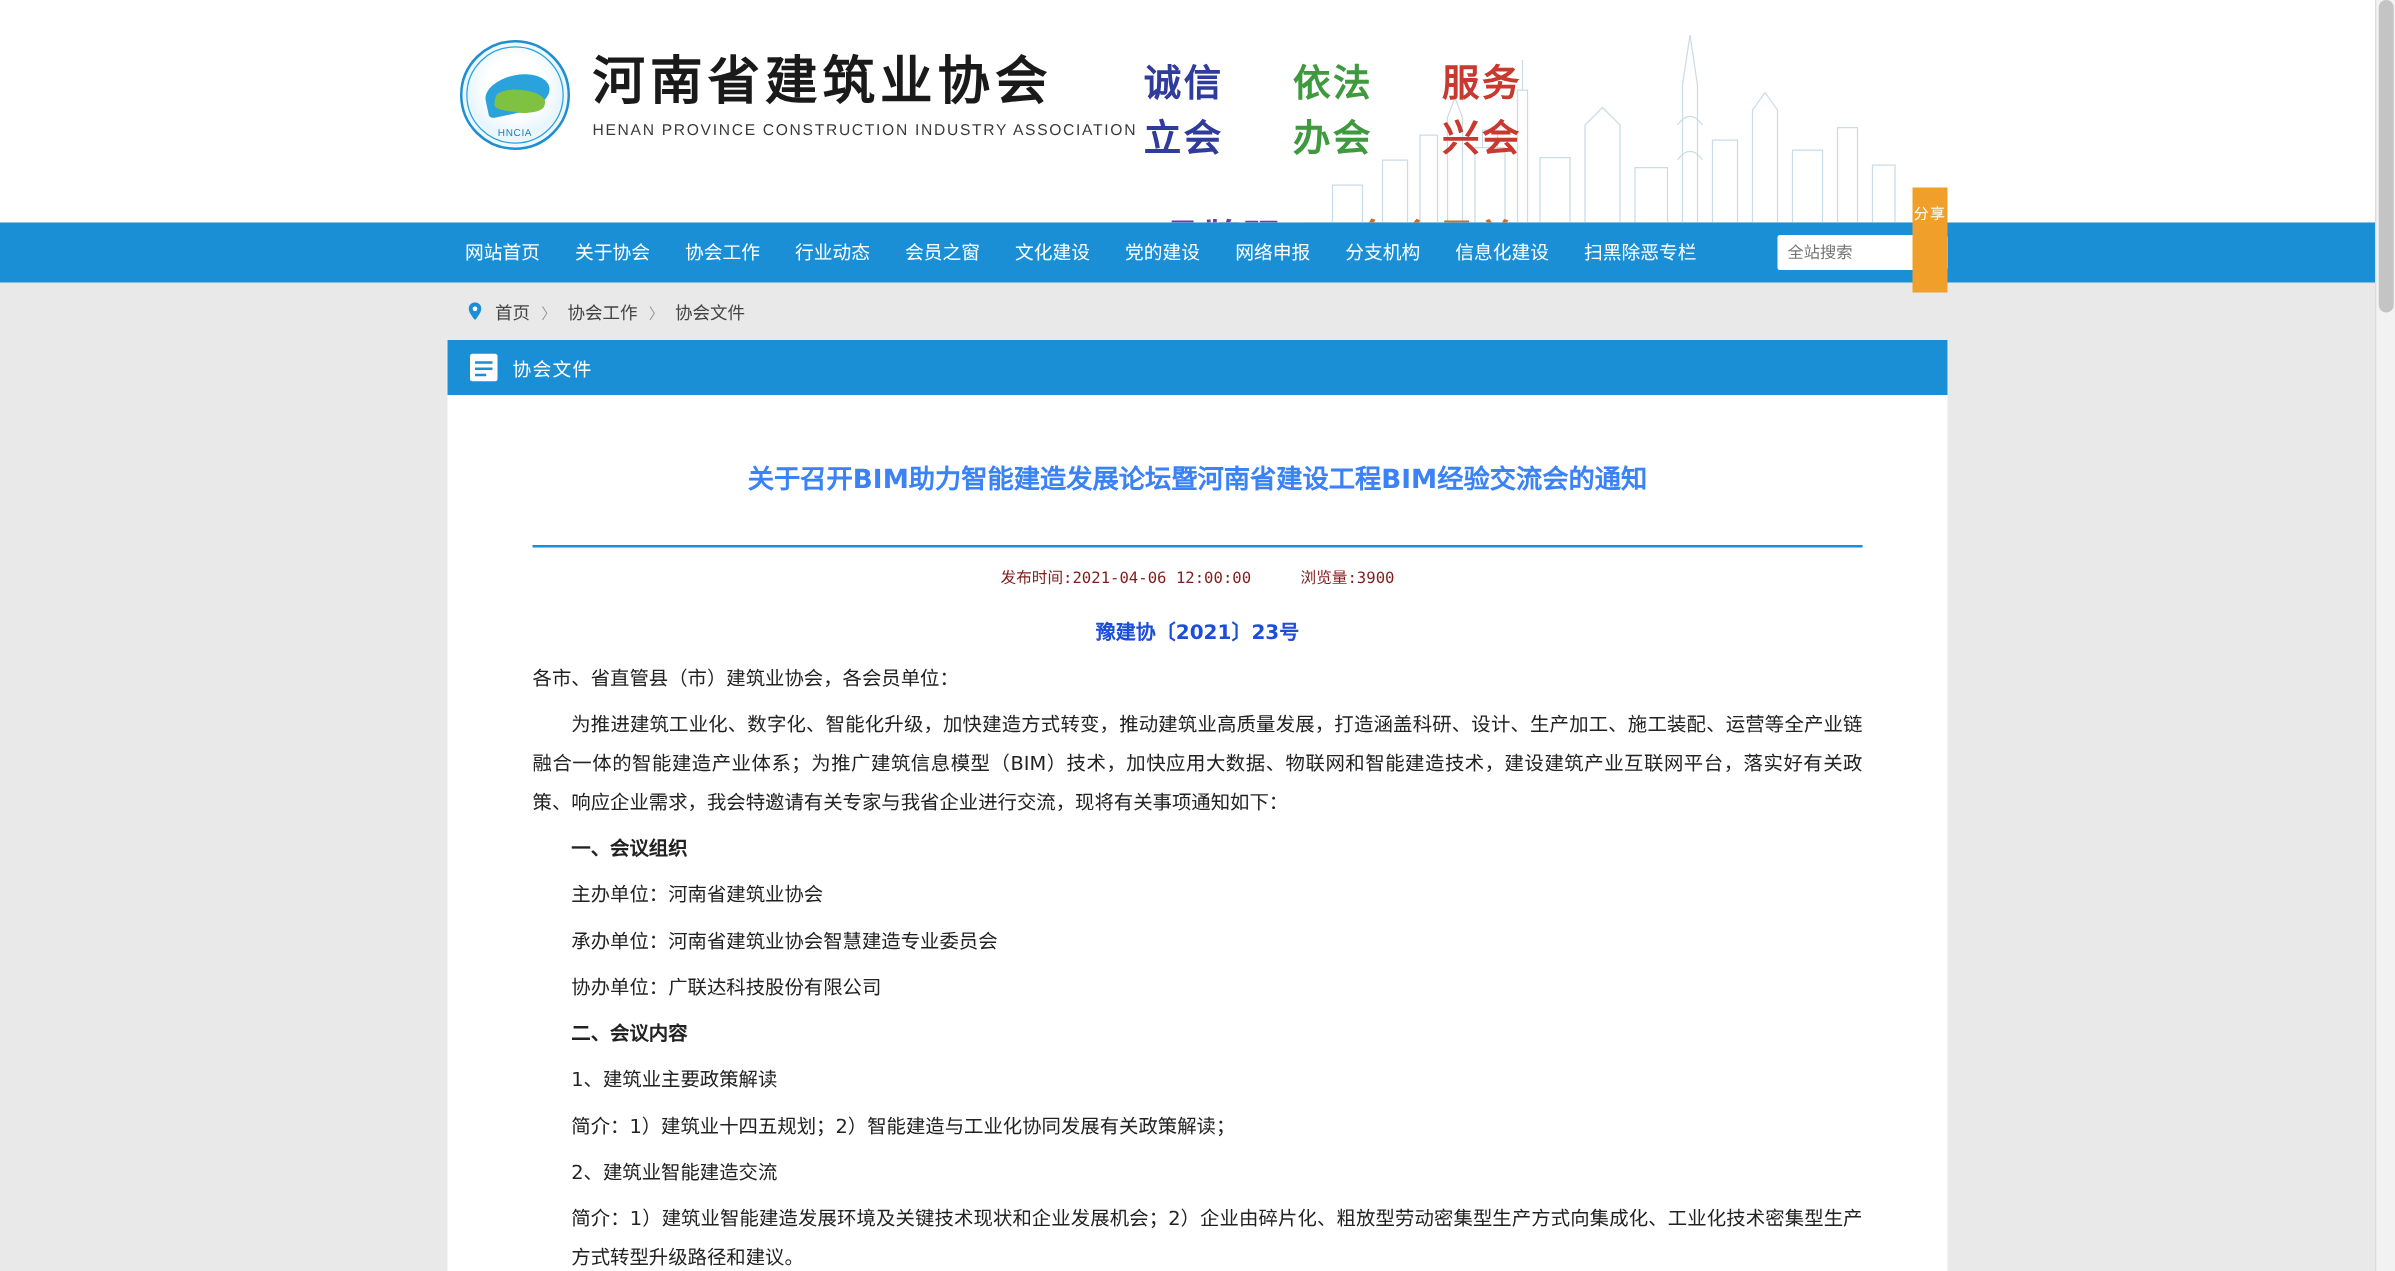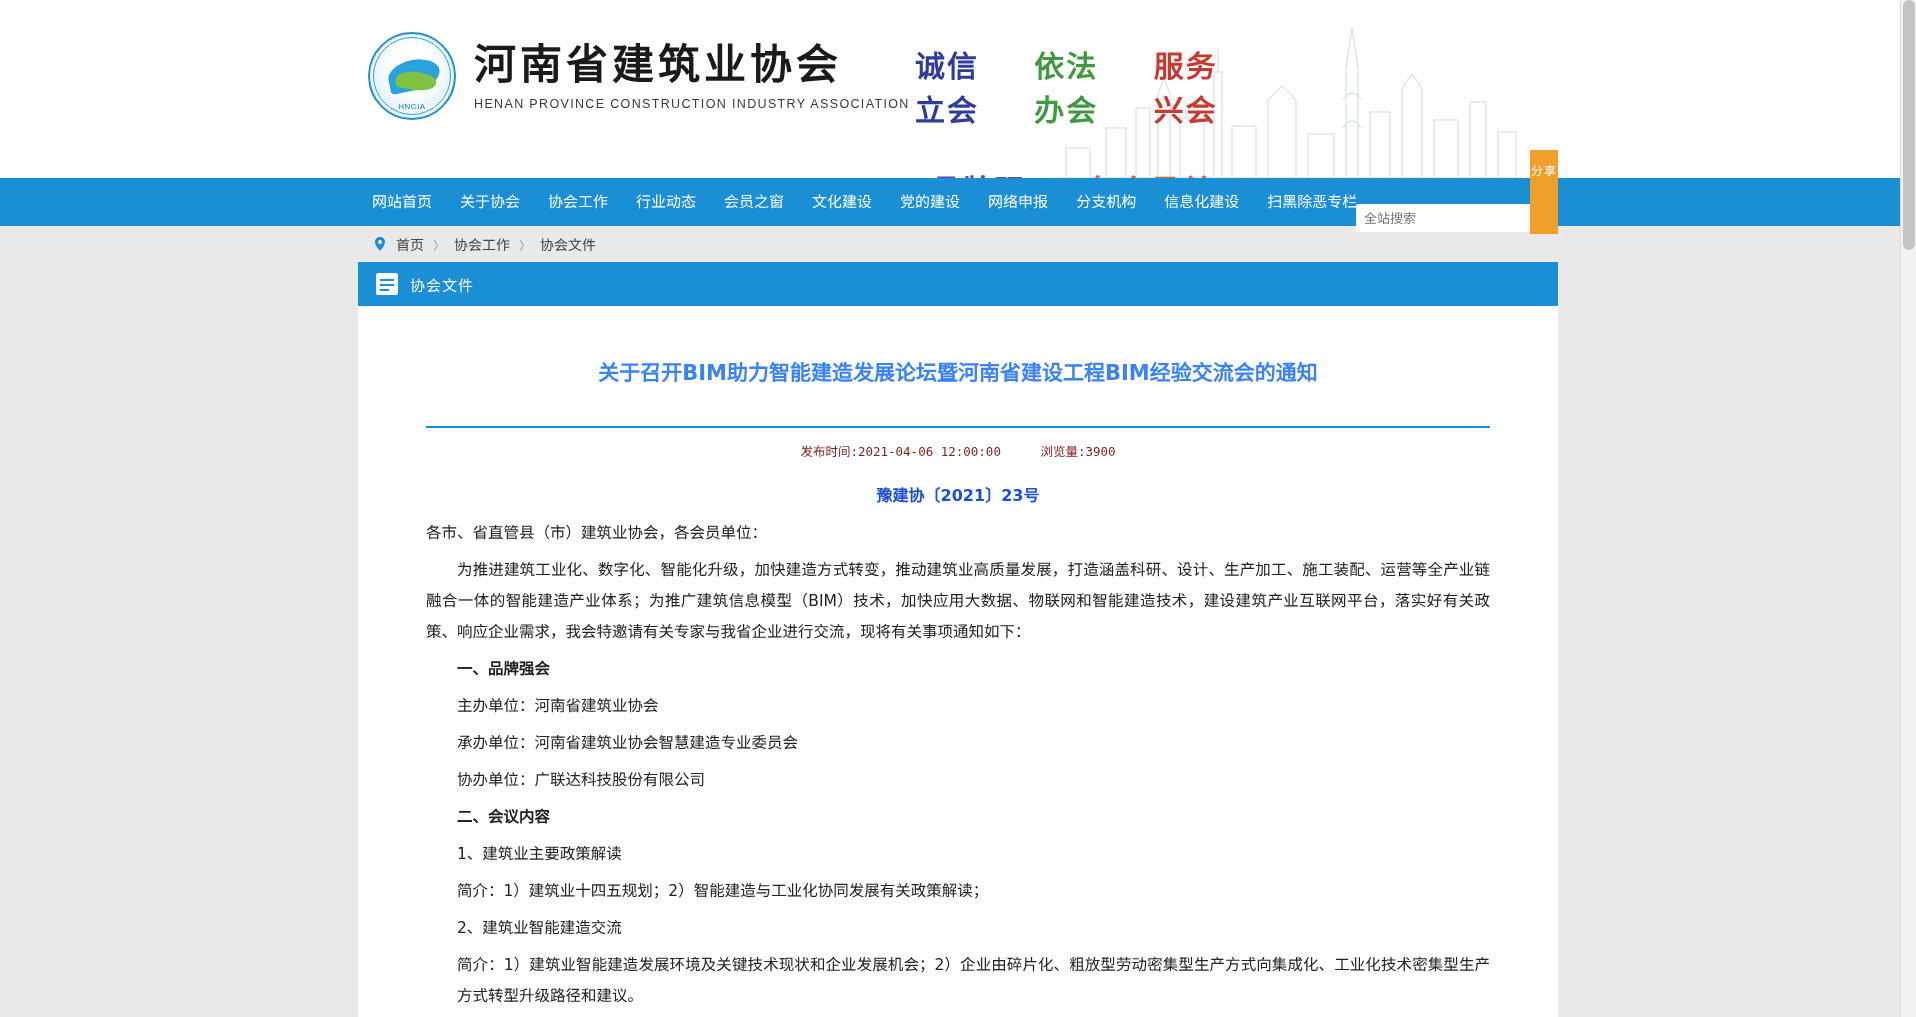--- a/index.html
+++ b/index.html
@@ -133,27 +133,26 @@
     padding: 0 14px;
     line-height: 48px;
     white-space: nowrap;
     cursor: pointer;
     font-family: "DejaVu Sans", sans-serif;
   }
   .search-wrap {
     position: absolute;
     right: 0;
     top: 10px;
-    width: 202px;
+    width: 136px;
     height: 28px;
     background: #ffffff;
     border-radius: 2px;
     display: flex;
     align-items: center;
-    margin-top: 16px;
   }
   .search-input {
     flex: 1;
     border: 0;
     outline: none;
     height: 26px;
     padding: 0 8px;
     font-size: 13px;
     color: #555;
     background: transparent;
@@ -176,21 +175,21 @@
     line-height: 15px;
     text-align: center;
     padding-top: 14px;
     letter-spacing: 1px;
     cursor: pointer;
     font-family: "DejaVu Sans", sans-serif;
   }
 
   
   .crumb-bar {
-    height: 36px;
+    height: 46px;
     background: #e9e9e9;
     display: flex;
     align-items: center;
     margin-left: 28px;
   }
   .crumb-inner {
     width: 1200px;
     margin: 0 auto;
     display: flex;
     align-items: center;
@@ -421,21 +420,21 @@
 
     <div class="meta">
       <span>发布时间:2021-04-06 12:00:00</span>
       <span>浏览量:3900</span>
     </div>
 
     <div class="doc-number">豫建协〔2021〕23号</div>
 
     <p class="p">各市、省直管县（市）建筑业协会，各会员单位：</p>
     <p class="p indent">为推进建筑工业化、数字化、智能化升级，加快建造方式转变，推动建筑业高质量发展，打造涵盖科研、设计、生产加工、施工装配、运营等全产业链融合一体的智能建造产业体系；为推广建筑信息模型（BIM）技术，加快应用大数据、物联网和智能建造技术，建设建筑产业互联网平台，落实好有关政策、响应企业需求，我会特邀请有关专家与我省企业进行交流，现将有关事项通知如下：</p>
-    <p class="p h">一、品牌强会</p>
+    <p class="p h">一、会议组织</p>
     <p class="p sub">主办单位：河南省建筑业协会</p>
     <p class="p sub">承办单位：河南省建筑业协会智慧建造专业委员会</p>
     <p class="p sub">协办单位：广联达科技股份有限公司</p>
     <p class="p h">二、会议内容</p>
     <p class="p sub">1、建筑业主要政策解读</p>
     <p class="p sub">简介：1）建筑业十四五规划；2）智能建造与工业化协同发展有关政策解读；</p>
     <p class="p sub">2、建筑业智能建造交流</p>
     <p class="p sub">简介：1）建筑业智能建造发展环境及关键技术现状和企业发展机会；2）企业由碎片化、粗放型劳动密集型生产方式向集成化、工业化技术密集型生产方式转型升级路径和建议。</p>
 
     <p class="p sub"></p>

